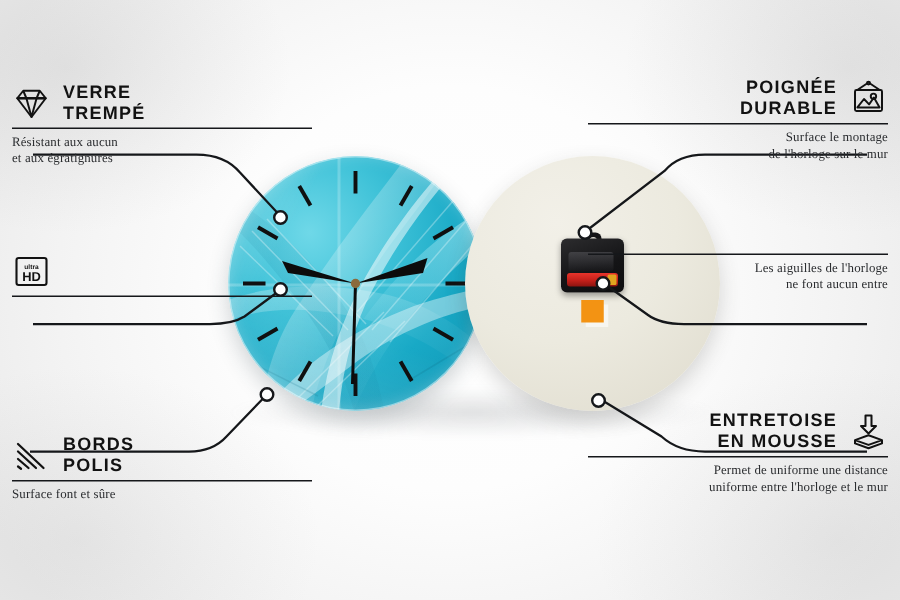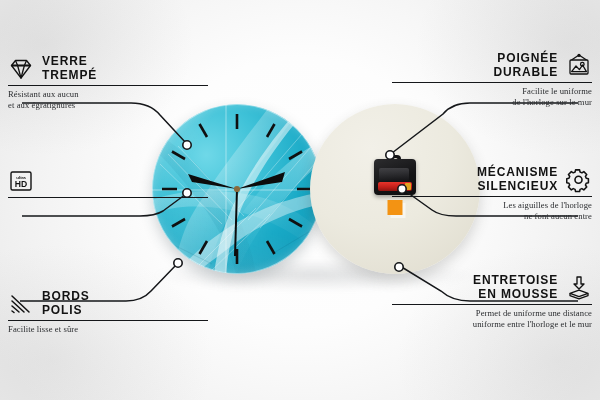--- a/index.html
+++ b/index.html
@@ -302,55 +302,45 @@
           <line x1="4" y1="10" x2="16" y2="21"></line>
           <line x1="4" y1="15" x2="11" y2="21"></line>
           <line x1="4" y1="20" x2="6" y2="21.5"></line>
         </g>
           </svg>
       </span>
       <div class="feat-title">BORDS
 POLIS</div>
     </div>
     <div class="feat-rule"></div>
-    <div class="feat-desc">Facilite lisse et sûre</div>
+    <div class="feat-desc">Surface font et sûre</div>
   </div>
 
   <div class="feat right" id="f-poignee">
     <div class="feat-head">
       <div class="feat-title">POIGNÉE
 DURABLE</div>
       <span class="ico">
         <svg viewBox="0 0 26 26">
             <g fill="none" stroke="#121212" stroke-width="1.3" stroke-linejoin="round">
           <path d="M13 2 L5.5 7 M13 2 L20.5 7"></path>
           <circle cx="13" cy="2.4" r="1"></circle>
           <rect x="4" y="7" width="18" height="14" rx="1"></rect>
           <path d="M5.6 18.6 L10 13 L13.4 16.6 L16.6 12 L20.4 18.6 Z"></path>
           <circle cx="16.3" cy="11.2" r="1.8"></circle>
         </g>
           </svg>
       </span>
     </div>
     <div class="feat-rule"></div>
-    <div class="feat-desc">Facilite le uniforme
+    <div class="feat-desc">Surface le montage
 de l'horloge sur le mur</div>
   </div>
 
   <div class="feat right" id="f-mecanisme">
-    <div class="feat-head">
-      <div class="feat-title">MÉCANISME
-SILENCIEUX</div>
-      <span class="ico">
-        <svg viewBox="0 0 26 26">
-          <path fill="none" stroke="#121212" stroke-width="1.6" stroke-linejoin="round" d="M10.9 3.2 h4.2 l.5 2.3 1.9 .8 2-1.3 3 3 -1.3 2 .8 1.9 2.3 .5 v4.2 l-2.3 .5 -.8 1.9 1.3 2 -3 3 -2-1.3 -1.9 .8 -.5 2.3 h-4.2 l-.5-2.3 -1.9-.8 -2 1.3 -3-3 1.3-2 -.8-1.9 -2.3-.5 v-4.2 l2.3-.5 .8-1.9 -1.3-2 3-3 2 1.3 1.9-.8 Z" transform="translate(-0.9,-0.2) scale(0.96)"></path>
-          <circle cx="12.5" cy="12.7" r="3.5" fill="none" stroke="#121212" stroke-width="1.6"></circle>
-        </svg>
-      </span>
-    </div>
     <div class="feat-rule"></div>
     <div class="feat-desc">Les aiguilles de l'horloge
 ne font aucun entre</div>
   </div>
 
   <div class="feat right" id="f-entretoise">
     <div class="feat-head">
       <div class="feat-title">ENTRETOISE
 EN MOUSSE</div>
       <span class="ico">

